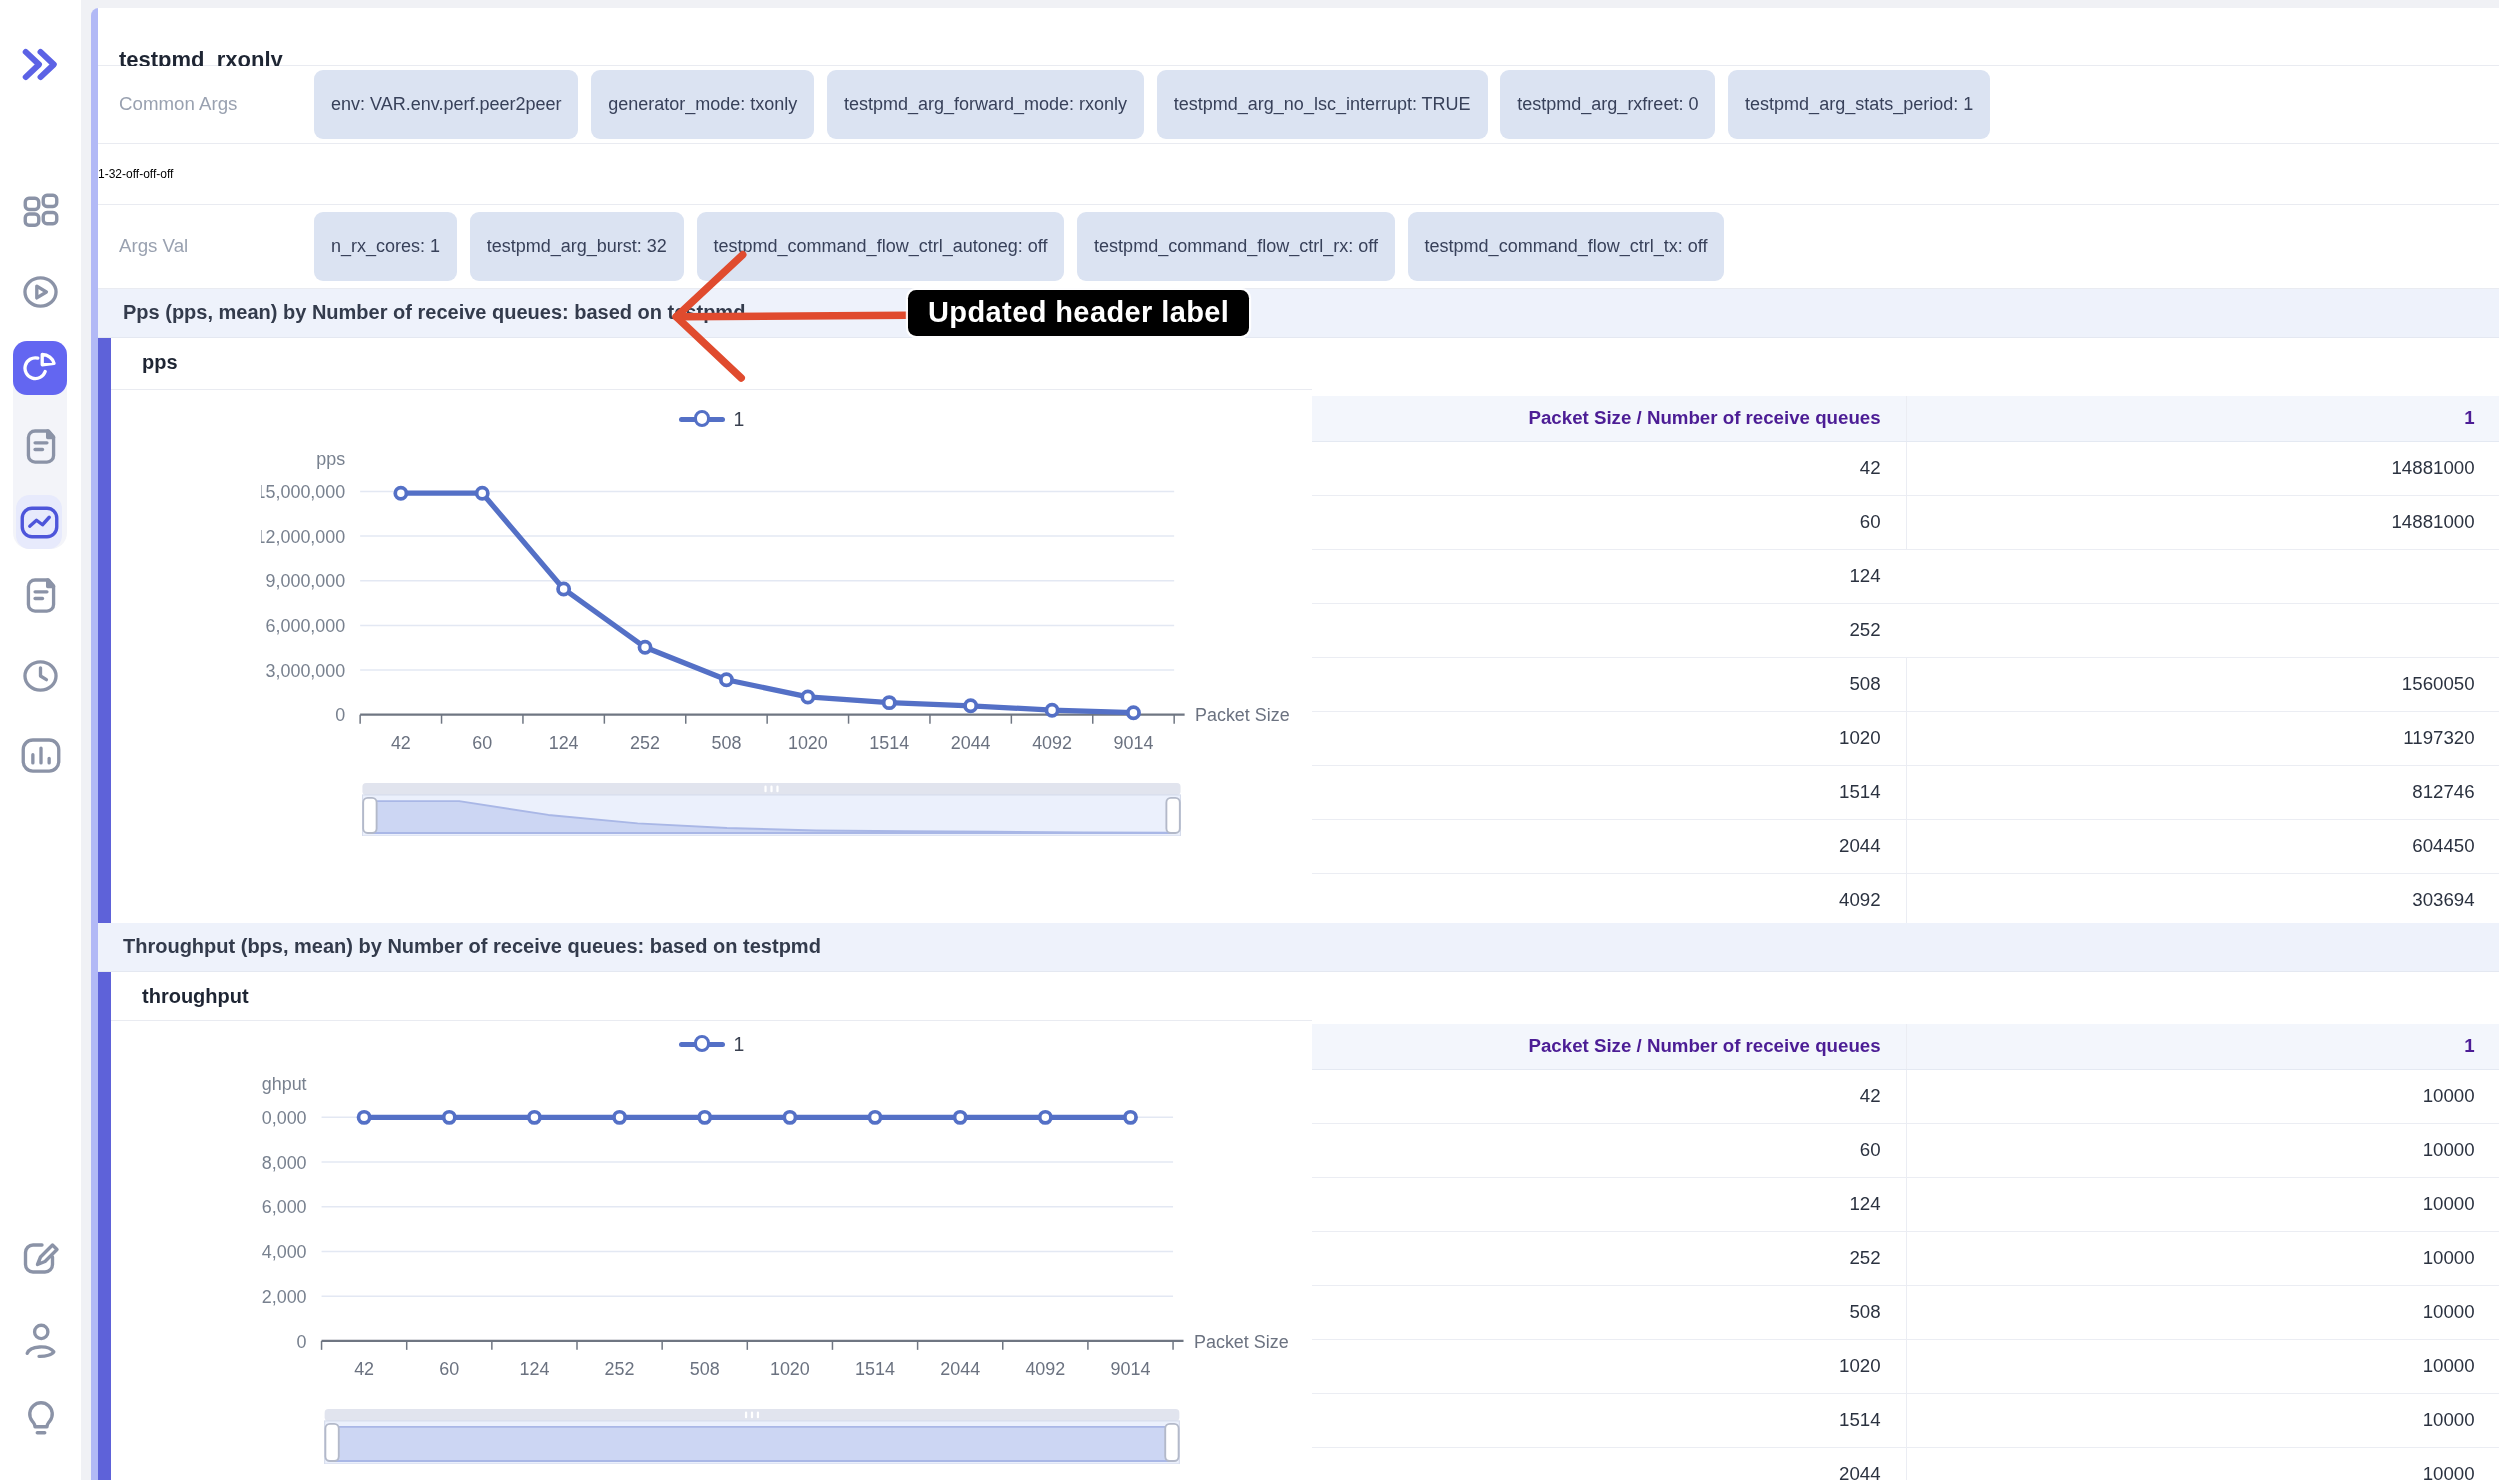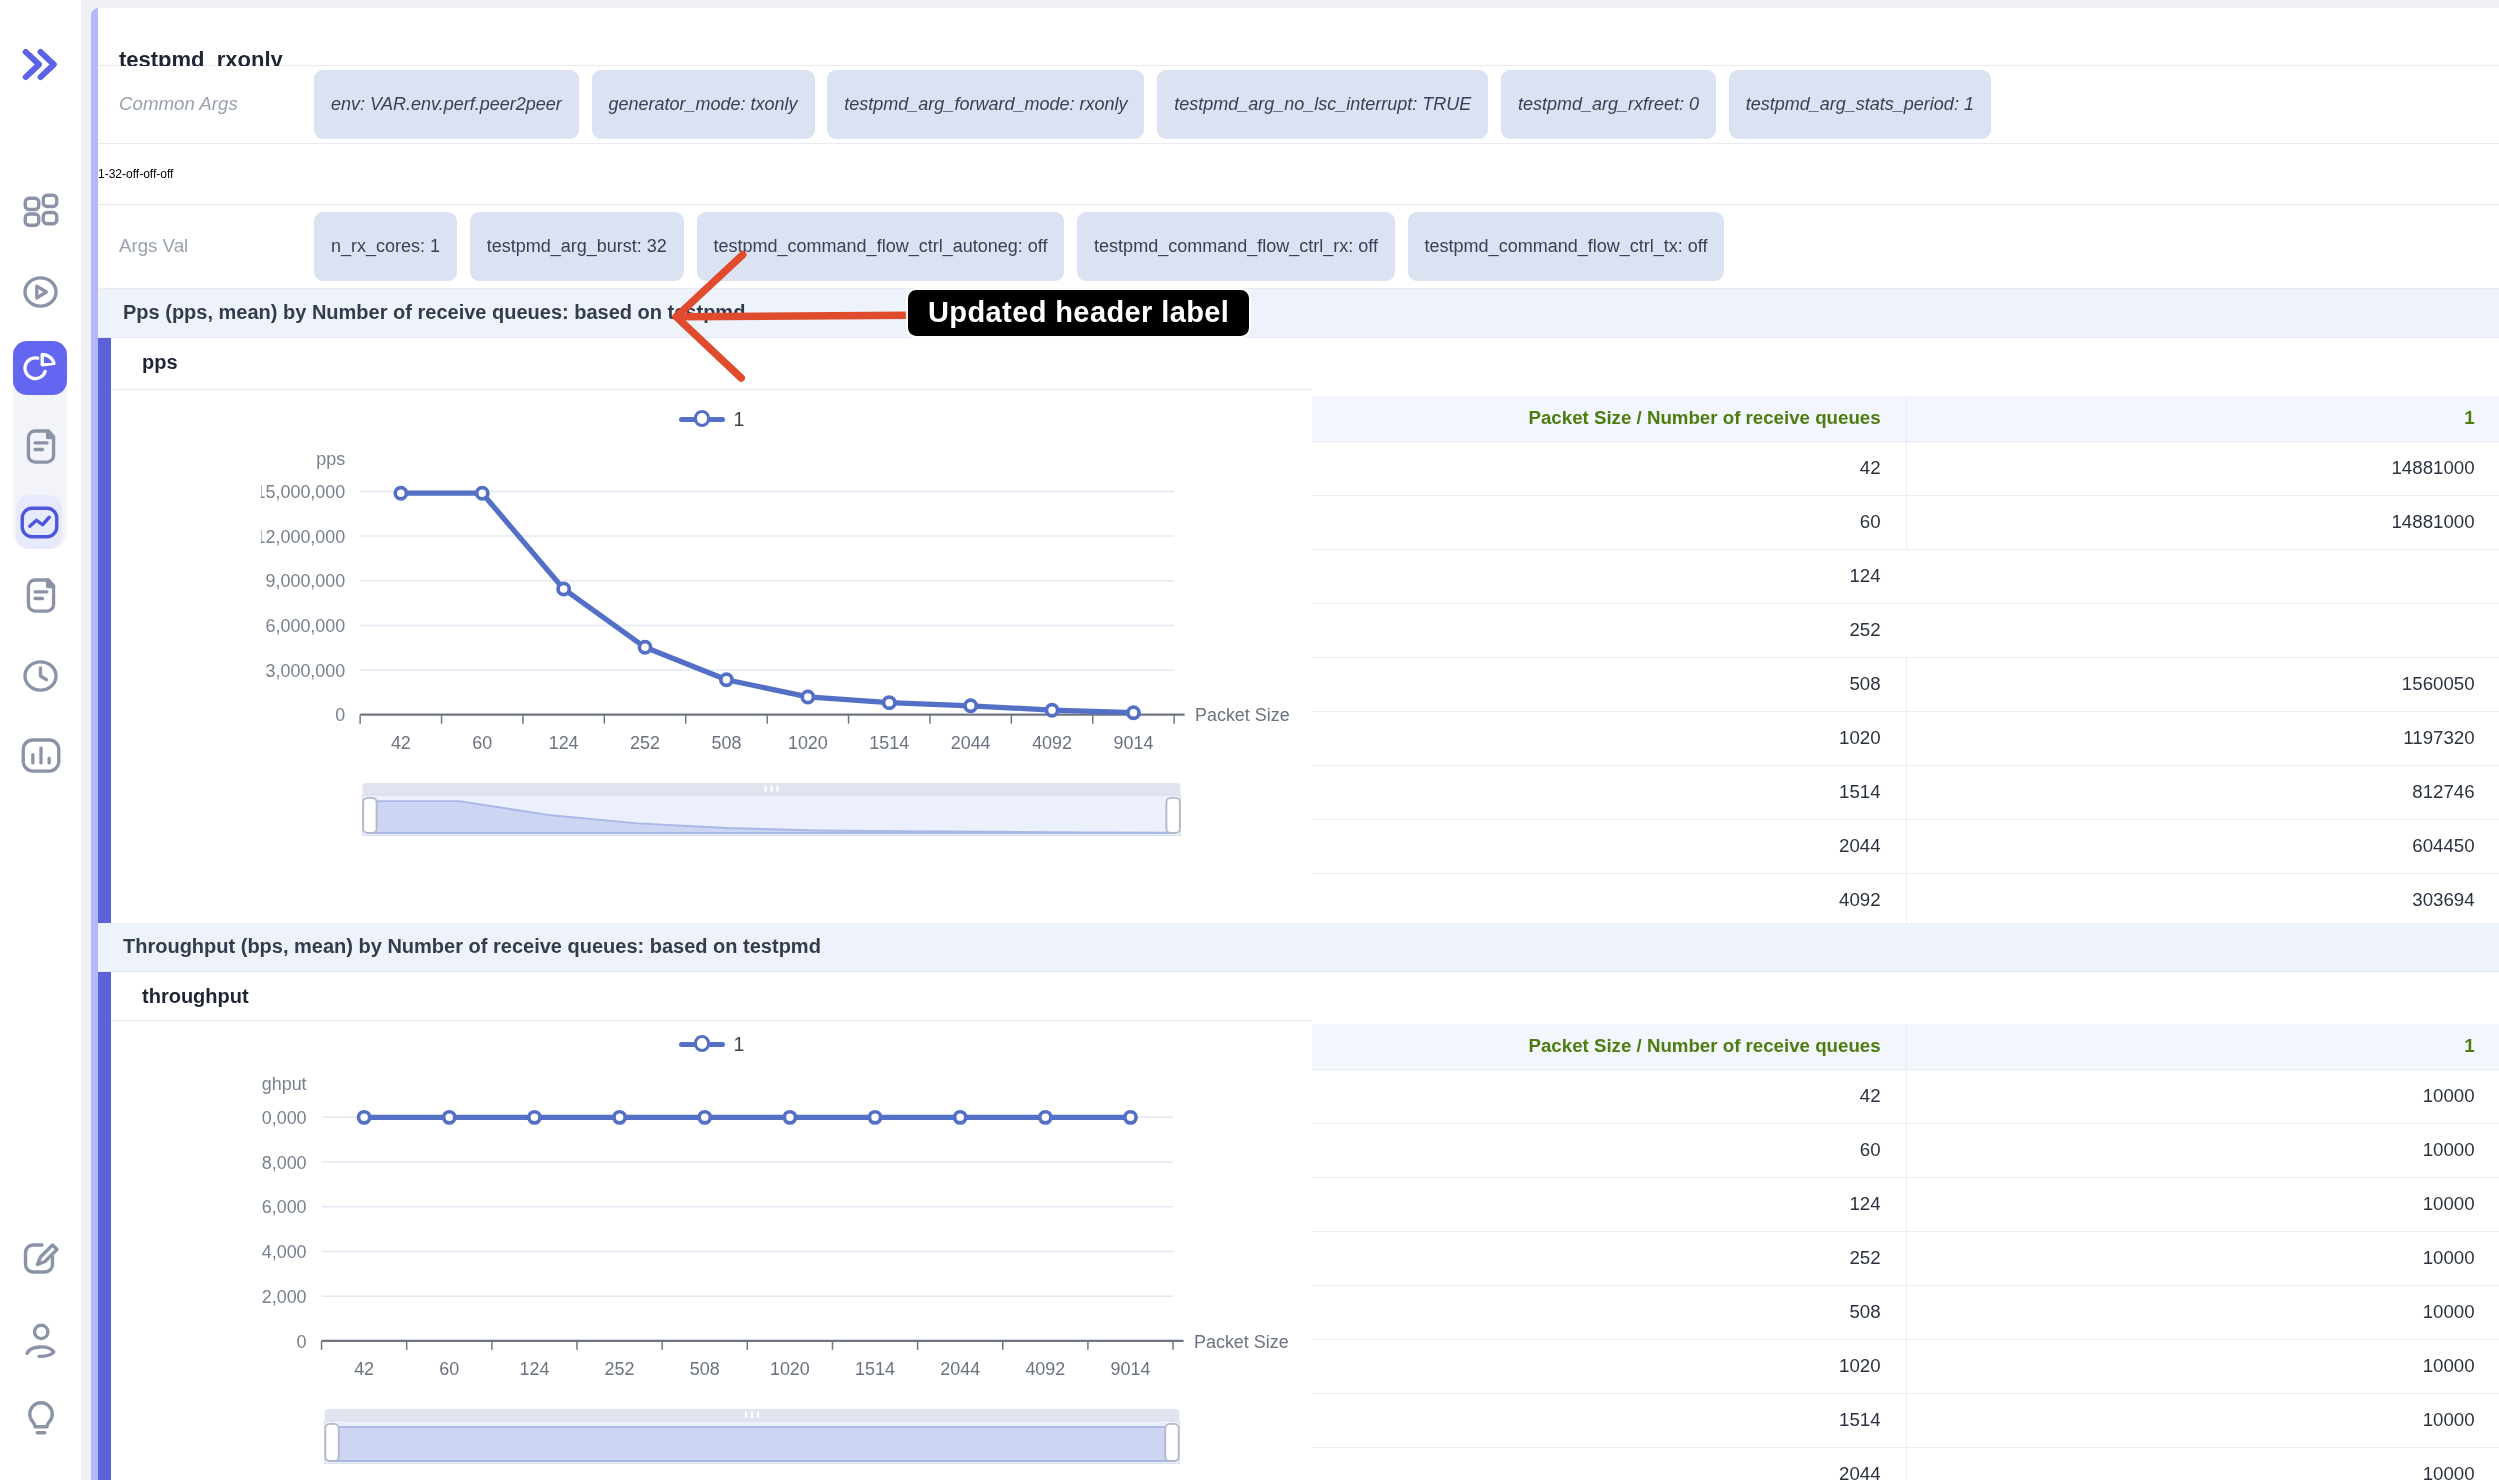--- a/index.html
+++ b/index.html
@@ -14,21 +14,21 @@
     display:flex;align-items:center;justify-content:center;}
   .sb-sub-active{position:absolute;left:16.4px;top:495px;width:46px;height:54px;background:#e7eafc;border-radius:13.5px;
     display:flex;align-items:center;justify-content:center;}
 
   
   #content{position:absolute;left:91px;top:7.5px;width:2408px;height:1473px;
     border-left:7.5px solid #b2b9f6;background:#fff;border-radius:7.5px 0 0 0;box-sizing:border-box;}
   .row{position:relative;box-sizing:border-box;border-bottom:1.5px solid #e9ebf1;background:#fff;}
   .row-title{height:58px;display:flex;align-items:center;padding-left:21px;}
   .row-title .ttl{font-size:22px;font-weight:bold;color:#1e2533;margin-top:48px;}
-  .row-args{height:78px;display:flex;align-items:center;padding-left:21px;font-style:italic;}
+  .row-args{height:78px;display:flex;align-items:center;padding-left:21px;}
   .row-title2{height:61px;display:flex;align-items:center;}
   .row-args2{height:84px;display:flex;align-items:center;padding-left:21px;}
   .args-label{width:195px;flex:0 0 195px;font-size:18.7px;color:#99a1b0;}
   .chips{display:flex;gap:12.7px;flex-wrap:nowrap;}
   .chip{height:37px;line-height:37px;padding:16px 17px;background:#dbe3f2;border-radius:9px;
     font-size:18px;color:#38415a;white-space:nowrap;}
 
   .band{height:49px;background:#eef2fb;border-bottom:1.5px solid #e4e8f1;display:flex;align-items:center;
     padding-left:25px;box-sizing:border-box;}
   .band .band-txt{font-size:20px;font-weight:bold;color:#333b4c;}
@@ -56,21 +56,21 @@
   #slider-tp{left:211px;top:437px;width:860px;height:55px;}
 
   
   .rtable{position:absolute;top:0;background:#fff;}
   #table-pps{left:1201px;top:58px;width:1188px;}
   #table-tp{left:1201px;top:52px;width:1188px;}
   .t-row{display:flex;height:54px;border-bottom:1.5px solid #ebedf3;box-sizing:border-box;}
   .t-row.t-head{height:46px;background:#f3f6fc;border-bottom:1.5px solid #e4e9f2;}
   .t-cell{display:flex;align-items:center;justify-content:flex-end;box-sizing:border-box;
     font-size:18.7px;color:#2b3240;padding-right:25.4px;}
-  .t-head .t-cell{font-weight:bold;color:#4d7c0f;}
+  .t-head .t-cell{font-weight:bold;color:#4c1d95;}
   .t-c1{width:594px;flex:0 0 594px;}
   .t-c2{flex:1;border-left:1.5px solid #ebedf3;}
 
   
   #annot{position:absolute;left:78px;top:7.5px;width:2408px;height:1473px;pointer-events:none;}
   #annot-badge{position:absolute;left:830px;top:282px;height:46px;padding:0 20px;background:#000;
     border-radius:8.2px;display:flex;align-items:center;box-shadow:0 0 0 2.2px rgba(255,255,255,.9);}
   #annot-badge span{color:#fff;font-size:29px;font-weight:bold;letter-spacing:0.4px;white-space:nowrap;}
   #annot-arrow{position:absolute;left:478px;top:213px;width:366px;height:187px;}
 

